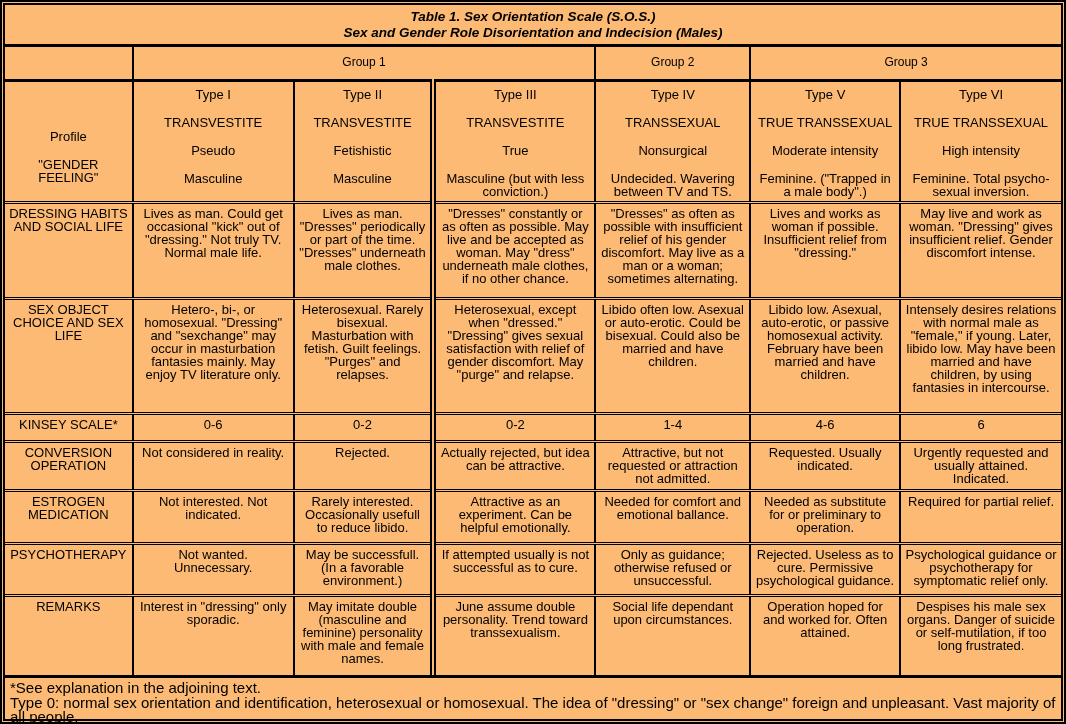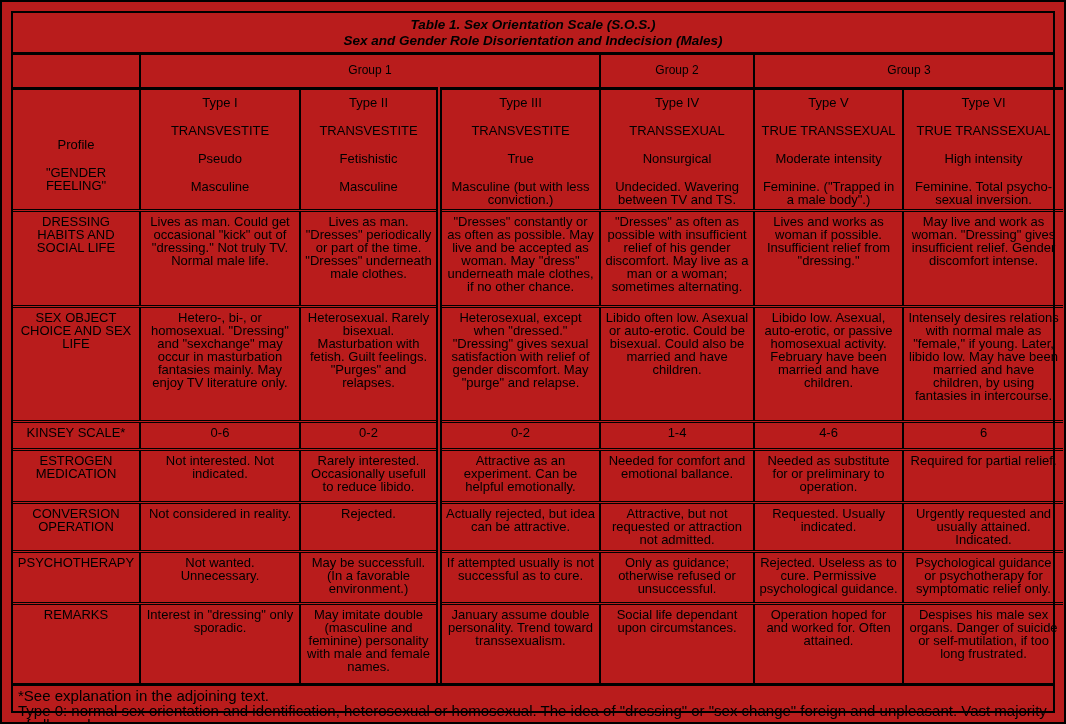--- a/index.html
+++ b/index.html
@@ -2,21 +2,21 @@
 <html><head>
 <meta charset="utf-8">
 <style>
   html, body { margin: 0; padding: 0; background: #fff; }
   body {
     width: 1066px; height: 724px; position: relative;
     font-family: "Liberation Sans", sans-serif; color: #000;
   }
   .page {
     position: absolute; inset: 0; box-sizing: border-box;
-    border: 2px solid #000; padding: 9px; background: #b91c1c;
+    border: 2px solid #000; padding: 1px; background: #fdba74;
   }
   .inner {
     width: 100%; height: 100%; box-sizing: border-box;
     border: 2px solid #000; display: flex; flex-direction: column;
   }
   .title-block {
     border-bottom: 3px solid #000; text-align: center;
     padding: 4px 0 3px 0; flex: 0 0 auto;
   }
   .title-line {
@@ -160,55 +160,55 @@
       <tr class="hsep r-kinsey">
         <td class="label-cell">KINSEY SCALE*</td>
         <td>0-6</td>
         <td>0-2</td>
         <td class="dbl">0-2</td>
         <td>1-4</td>
         <td>4-6</td>
         <td>6</td>
       </tr>
 
+      <tr class="hsep r-conv">
+        <td class="label-cell">CONVERSION OPERATION</td>
+        <td>Not considered in reality.</td>
+        <td>Rejected.</td>
+        <td class="dbl">Actually rejected, but idea can be attractive.</td>
+        <td>Attractive, but not requested or attraction not admitted.</td>
+        <td>Requested. Usually indicated.</td>
+        <td>Urgently requested and usually attained. Indicated.</td>
+      </tr>
+
       <tr class="hsep r-estrogen">
         <td class="label-cell">ESTROGEN MEDICATION</td>
         <td>Not interested. Not indicated.</td>
         <td>Rarely interested. Occasionally usefull to reduce libido.</td>
         <td class="dbl">Attractive as an experiment. Can be helpful emotionally.</td>
         <td>Needed for comfort and emotional ballance.</td>
         <td>Needed as substitute for or preliminary to operation.</td>
         <td>Required for partial relief.</td>
       </tr>
 
-      <tr class="hsep r-conv">
-        <td class="label-cell">CONVERSION OPERATION</td>
-        <td>Not considered in reality.</td>
-        <td>Rejected.</td>
-        <td class="dbl">Actually rejected, but idea can be attractive.</td>
-        <td>Attractive, but not requested or attraction not admitted.</td>
-        <td>Requested. Usually indicated.</td>
-        <td>Urgently requested and usually attained. Indicated.</td>
-      </tr>
-
       <tr class="hsep r-psycho">
         <td class="label-cell">PSYCHOTHERAPY</td>
         <td>Not wanted. Unnecessary.</td>
         <td>May be successfull. (In a favorable environment.)</td>
         <td class="dbl">If attempted usually is not successful as to cure.</td>
         <td>Only as guidance; otherwise refused or unsuccessful.</td>
         <td>Rejected. Useless as to cure. Permissive psychological guidance.</td>
         <td>Psychological guidance or psychotherapy for symptomatic relief only.</td>
       </tr>
 
       <tr class="hsep r-remarks">
         <td class="label-cell">REMARKS</td>
         <td>Interest in "dressing" only sporadic.</td>
         <td>May imitate double (masculine and feminine) personality with male and female names.</td>
-        <td class="dbl">January assume double personality. Trend toward transsexualism.</td>
+        <td class="dbl">June assume double personality. Trend toward transsexualism.</td>
         <td>Social life dependant upon circumstances.</td>
         <td>Operation hoped for and worked for. Often attained.</td>
         <td>Despises his male sex organs. Danger of suicide or self-mutilation, if too long frustrated.</td>
       </tr>
     </tbody>
       </table>
 
     <div class="footnotes">
       <div>*See explanation in the adjoining text.</div>
       <div>Type 0: normal sex orientation and identification, heterosexual or homosexual. The idea of "dressing" or "sex change" foreign and unpleasant. Vast majority of all people.</div>

